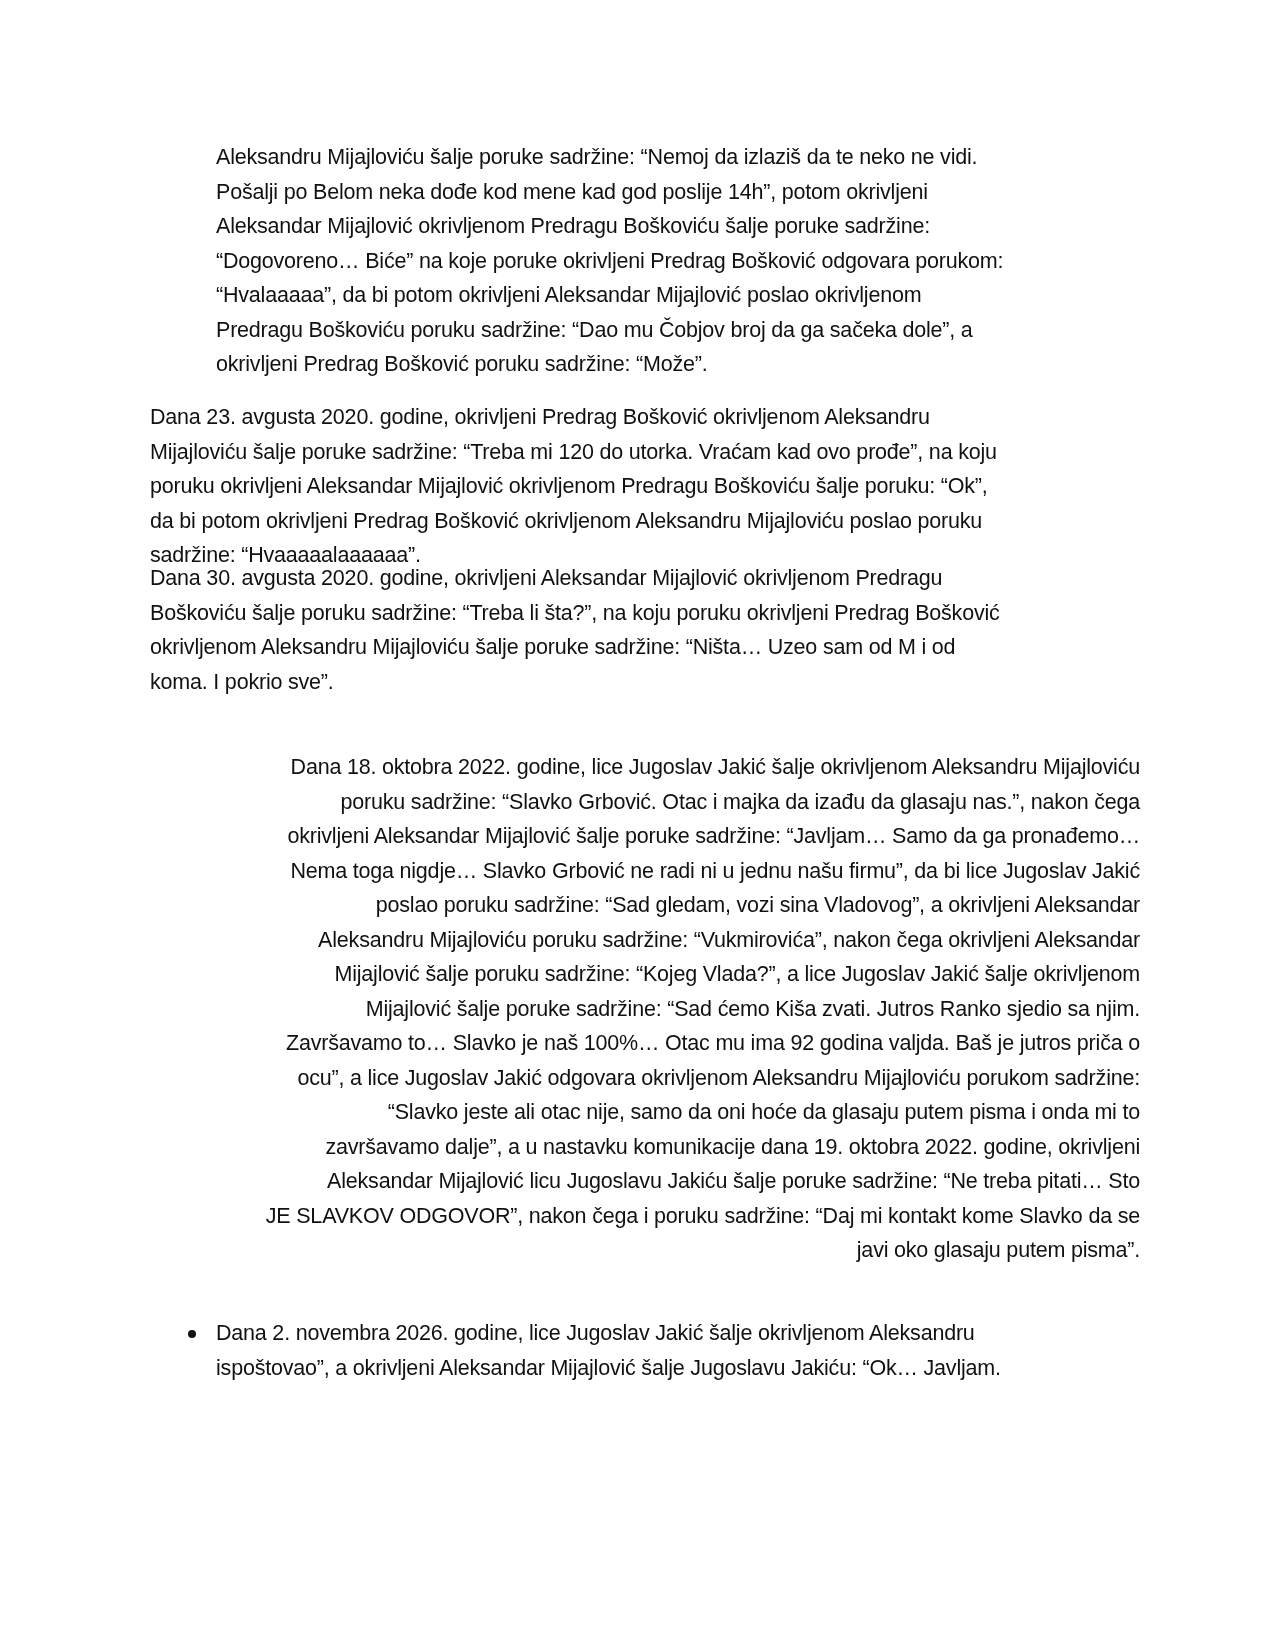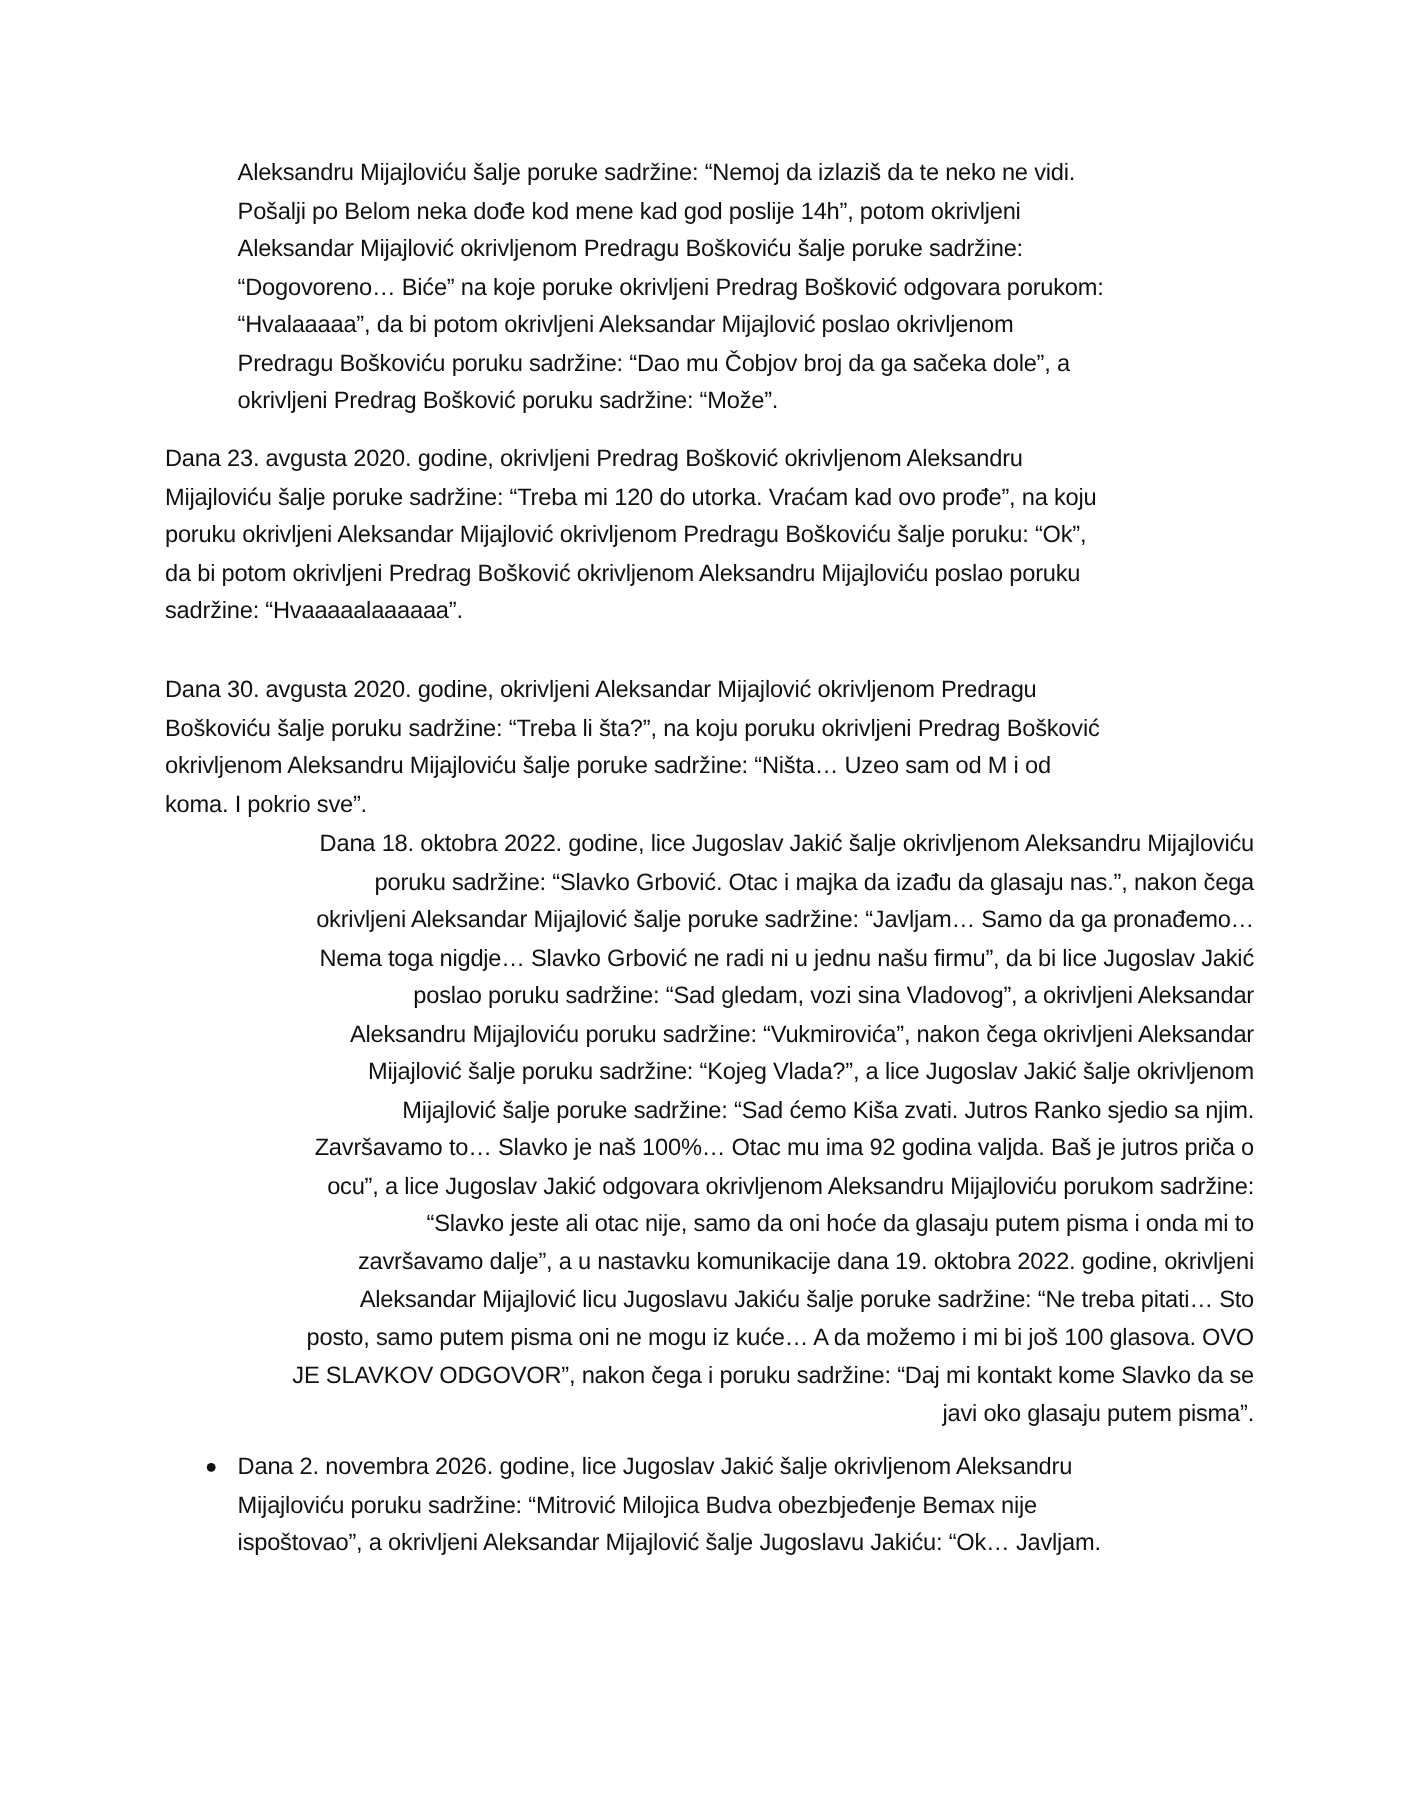--- a/index.html
+++ b/index.html
@@ -33,46 +33,44 @@
   </div>
 
   <div class="block" style="top:400px;">
     <div class="line">Dana 23. avgusta 2020. godine, okrivljeni Predrag Bošković okrivljenom Aleksandru</div>
     <div class="line">Mijajloviću šalje poruke sadržine: “Treba mi 120 do utorka. Vraćam kad ovo prođe”, na koju</div>
     <div class="line">poruku okrivljeni Aleksandar Mijajlović okrivljenom Predragu Boškoviću šalje poruku: “Ok”,</div>
     <div class="line">da bi potom okrivljeni Predrag Bošković okrivljenom Aleksandru Mijajloviću poslao poruku</div>
     <div class="line">sadržine: “Hvaaaaalaaaaaa”.</div>
   </div>
 
-  <div class="block" style="top:610px;">
+  <div class="block" style="top:561px;">
     <div class="line">Dana 30. avgusta 2020. godine, okrivljeni Aleksandar Mijajlović okrivljenom Predragu</div>
     <div class="line">Boškoviću šalje poruku sadržine: “Treba li šta?”, na koju poruku okrivljeni Predrag Bošković</div>
     <div class="line">okrivljenom Aleksandru Mijajloviću šalje poruke sadržine: “Ništa… Uzeo sam od M i od</div>
     <div class="line">koma. I pokrio sve”.</div>
   </div>
 
   <div class="block" style="top:750px;text-align:right;">
     <div class="line">Dana 18. oktobra 2022. godine, lice Jugoslav Jakić šalje okrivljenom Aleksandru Mijajloviću</div>
     <div class="line">poruku sadržine: “Slavko Grbović. Otac i majka da izađu da glasaju nas.”, nakon čega</div>
     <div class="line">okrivljeni Aleksandar Mijajlović šalje poruke sadržine: “Javljam… Samo da ga pronađemo…</div>
     <div class="line">Nema toga nigdje… Slavko Grbović ne radi ni u jednu našu firmu”, da bi lice Jugoslav Jakić</div>
     <div class="line">poslao poruku sadržine: “Sad gledam, vozi sina Vladovog”, a okrivljeni Aleksandar</div>
     <div class="line">Aleksandru Mijajloviću poruku sadržine: “Vukmirovića”, nakon čega okrivljeni Aleksandar</div>
     <div class="line">Mijajlović šalje poruku sadržine: “Kojeg Vlada?”, a lice Jugoslav Jakić šalje okrivljenom</div>
     <div class="line">Mijajlović šalje poruke sadržine: “Sad ćemo Kiša zvati. Jutros Ranko sjedio sa njim.</div>
     <div class="line">Završavamo to… Slavko je naš 100%… Otac mu ima 92 godina valjda. Baš je jutros priča o</div>
     <div class="line">ocu”, a lice Jugoslav Jakić odgovara okrivljenom Aleksandru Mijajloviću porukom sadržine:</div>
     <div class="line">“Slavko jeste ali otac nije, samo da oni hoće da glasaju putem pisma i onda mi to</div>
     <div class="line">završavamo dalje”, a u nastavku komunikacije dana 19. oktobra 2022. godine, okrivljeni</div>
     <div class="line">Aleksandar Mijajlović licu Jugoslavu Jakiću šalje poruke sadržine: “Ne treba pitati… Sto</div>
-    <div class="line">posto, samo putem pisma oni ne mogu iz kuće… A da možemo i mi bi još 100 glasova. OVO</div>
     <div class="line">JE SLAVKOV ODGOVOR”, nakon čega i poruku sadržine: “Daj mi kontakt kome Slavko da se</div>
     <div class="line">javi oko glasaju putem pisma”.</div>
   </div>
 
   <span class="bullet" style="top:1330px;"></span>
   <div class="block indent" style="top:1316px;">
     <div class="line">Dana 2. novembra 2026. godine, lice Jugoslav Jakić šalje okrivljenom Aleksandru</div>
-    <div class="line">Mijajloviću poruku sadržine: “Mitrović Milojica Budva obezbjeđenje Bemax nije</div>
     <div class="line">ispoštovao”, a okrivljeni Aleksandar Mijajlović šalje Jugoslavu Jakiću: “Ok… Javljam.</div>
   </div>
 
 </div>
 
 </body></html>

